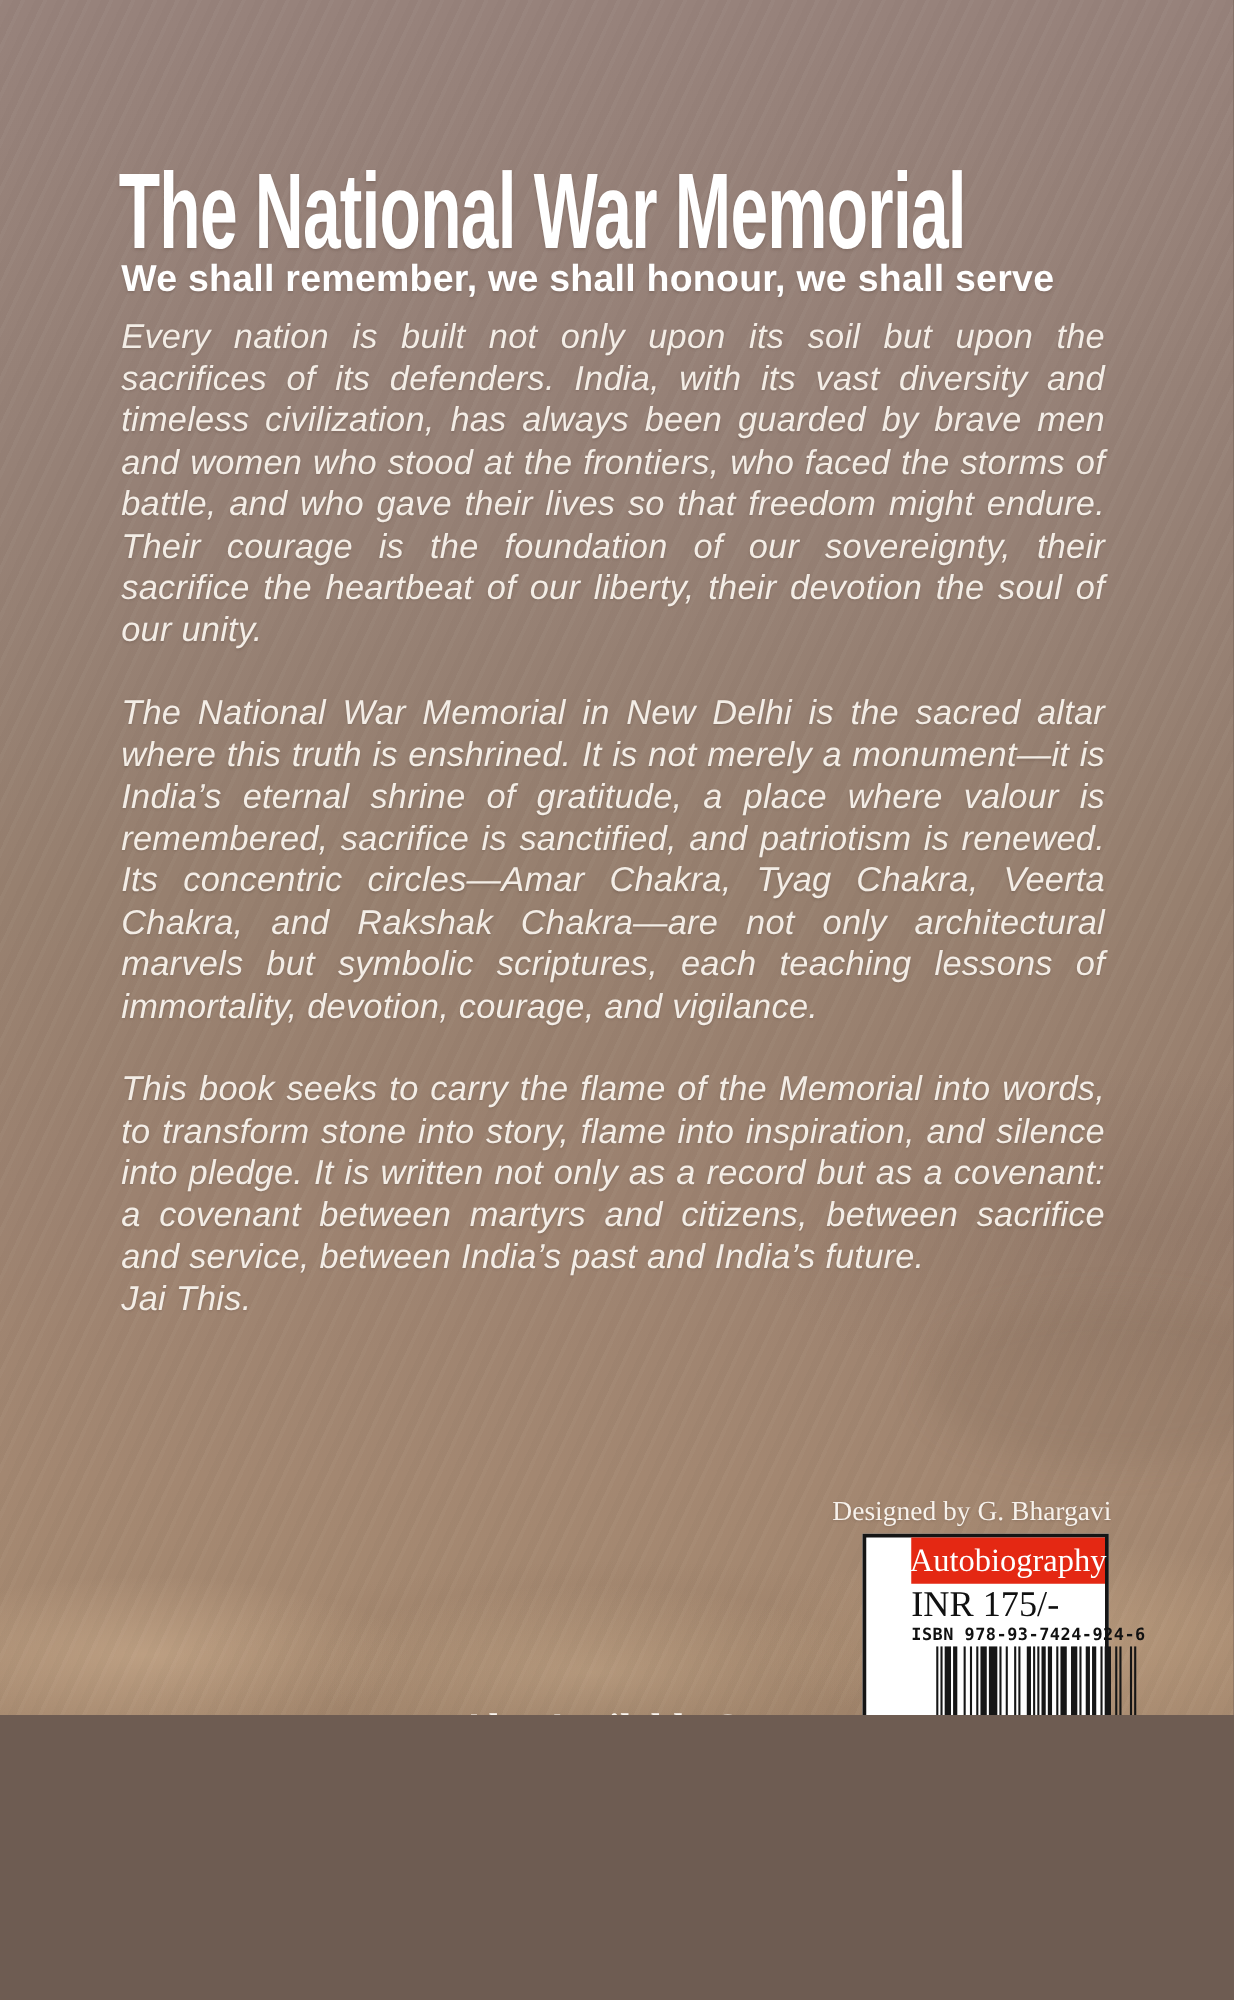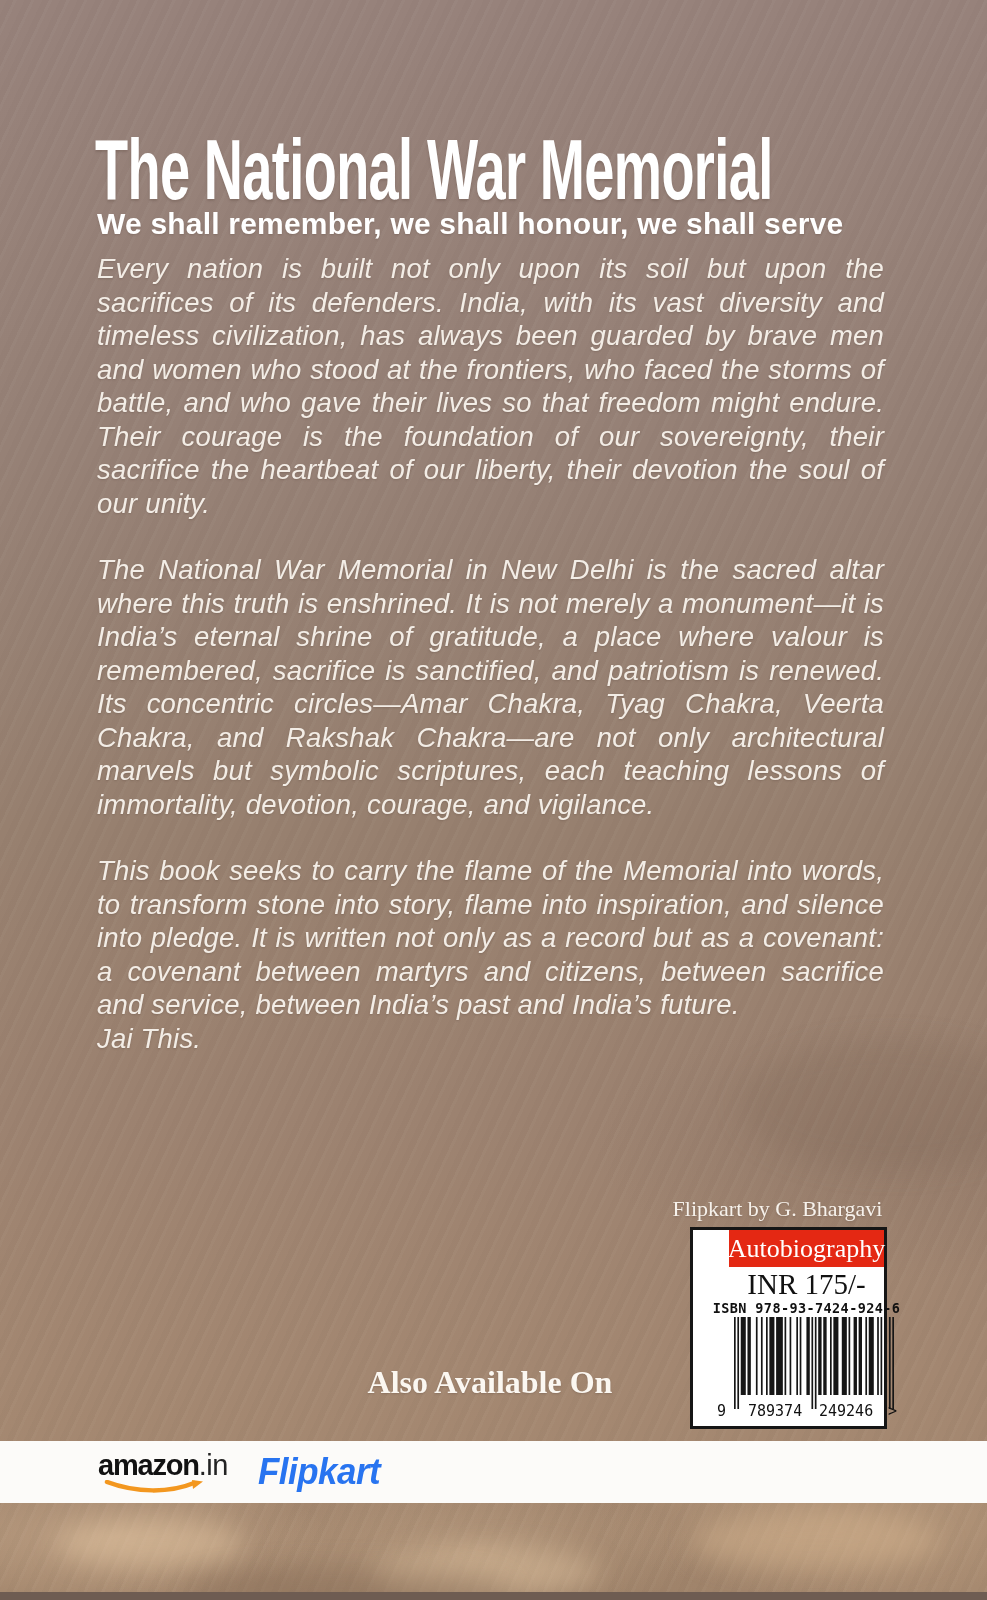--- a/index.html
+++ b/index.html
@@ -1,17 +1,17 @@
 <!DOCTYPE html>
 <html><head>
 <meta charset="utf-8">
 <style>
   html,body{margin:0;padding:0;background:#6e5c52;}
   .page{
-    position:relative;width:987px;height:1592px;overflow:hidden;
+    position:relative;width:987px;height:1372px;overflow:hidden;
     font-family:"Liberation Sans",sans-serif;
     background:
       radial-gradient(300px 90px at 12% 96.5%, rgba(222,191,157,.40), transparent 70%),
       radial-gradient(320px 100px at 48% 97.5%, rgba(226,196,161,.34), transparent 70%),
       radial-gradient(360px 110px at 86% 95.5%, rgba(212,179,142,.34), transparent 70%),
       radial-gradient(500px 160px at 50% 100%, rgba(116,92,73,.28), transparent 78%),
       radial-gradient(420px 180px at 92% 72%, rgba(118,96,84,.22), transparent 75%),
       linear-gradient(180deg,#97827b 0%,#968176 28%,#97806f 52%,#9c8270 70%,#a38771 86%,#a78a70 100%);
   }
   .texture{
@@ -45,21 +45,21 @@
   .body p.closing{margin:0;}
 
   .credit{
     position:absolute;left:650px;top:1196px;width:255px;text-align:center;
     font-family:"Liberation Serif",serif;font-size:22px;color:#f7f2ec;
     text-shadow:0 1px 2px rgba(90,70,60,.3);
   }
   .pricebox{
     position:absolute;left:690px;top:1227px;width:197px;height:202px;
     background:#ffffff;border:3px solid #151515;box-sizing:border-box;
-    display:flex;flex-direction:column;align-items:center;padding-left:36px;
+    display:flex;flex-direction:column;padding-left:36px;
   }
   .band{width:100%;height:37px;background:#e42813;display:flex;align-items:center;justify-content:center;flex:0 0 auto;}
   .band span{font-family:"Liberation Serif",serif;font-size:26px;color:#ffffff;}
   .price{font-family:"Liberation Serif",serif;font-size:29px;color:#111;margin-top:1px;line-height:32px;}
   .isbn{font-family:"DejaVu Sans Mono",monospace;font-size:13.5px;font-weight:bold;color:#111;letter-spacing:.4px;margin-top:0;white-space:nowrap;}
   .barcode-svg{margin-top:1px;}
   .barcode-svg text{font-family:"DejaVu Sans Mono",monospace;font-size:15px;fill:#111;}
 
   .publisher{
     position:absolute;left:104px;top:1257px;width:177px;height:177px;border-radius:50%;
@@ -103,21 +103,21 @@
   <div class="title">The National War Memorial</div>
   <div class="tagline">We shall remember, we shall honour, we shall serve</div>
 
   <div class="body">
     <p>Every nation is built not only upon its soil but upon the sacrifices of its defenders. India, with its vast diversity and timeless civilization, has always been guarded by brave men and women who stood at the frontiers, who faced the storms of battle, and who gave their lives so that freedom might endure. Their courage is the foundation of our sovereignty, their sacrifice the heartbeat of our liberty, their devotion the soul of our unity.</p>
     <p>The National War Memorial in New Delhi is the sacred altar where this truth is enshrined. It is not merely a monument—it is India’s eternal shrine of gratitude, a place where valour is remembered, sacrifice is sanctified, and patriotism is renewed. Its concentric circles—Amar Chakra, Tyag Chakra, Veerta Chakra, and Rakshak Chakra—are not only architectural marvels but symbolic scriptures, each teaching lessons of immortality, devotion, courage, and vigilance.</p>
     <p class="closing">This book seeks to carry the flame of the Memorial into words, to transform stone into story, flame into inspiration, and silence into pledge. It is written not only as a record but as a covenant: a covenant between martyrs and citizens, between sacrifice and service, between India’s past and India’s future.</p>
     <p class="closing">Jai This.</p>
   </div>
 
-  <div class="credit">Flipkart by G. Bhargavi</div>
+  <div class="credit">Designed by G. Bhargavi</div>
 
   <div class="pricebox">
     <div class="band">
       <span>Autobiography</span>
     </div>
     <div class="price">INR 175/-</div>
     <div class="isbn">ISBN 978-93-7424-924-6</div>
     <svg class="barcode-svg" width="186" height="102" viewBox="0 0 186 102">
       <g id="barcode-bars">
           <rect x="20.00" y="0" width="1.68" height="92" fill="#161616"></rect>

